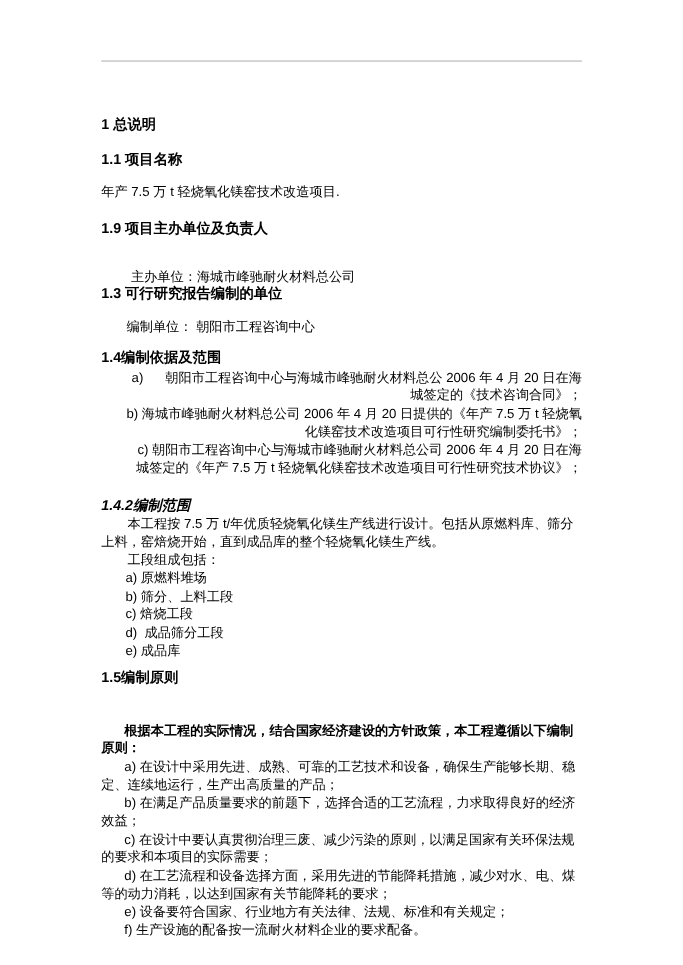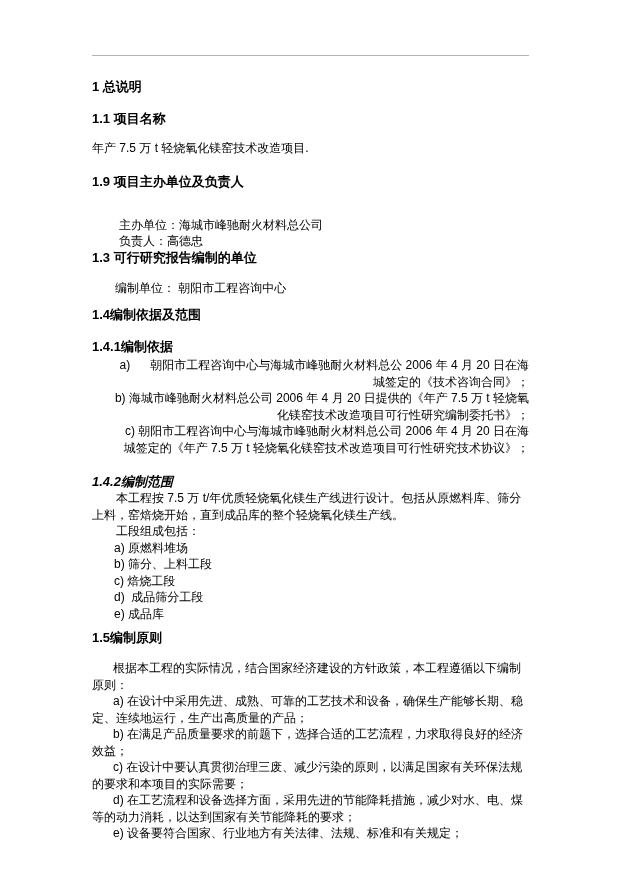--- a/index.html
+++ b/index.html
@@ -24,76 +24,75 @@
       line-height: 16.5px;
     }
     .txt { white-space: pre-wrap; }
     .hd {
       font-weight: bold;
       font-size: 13px;
       line-height: 16px;
       white-space: pre-wrap;
     }
     
-    .h-main      { margin-top: 79px; }
+    .h-main      { margin-top: 105px; }
     .h-1-1       { margin-top: 16px; }
     .p-name      { margin-top: 13px; }
     .h-1-2       { margin-top: 17px; }
     .p-sponsor   { margin-top: 27px; padding-left: 27px; }
     .p-leader    { padding-left: 27px; }
     .h-1-3       { }
     .p-compiler  { margin-top: 14px; padding-left: 23px; }
     .h-1-4       { margin-top: 11px; }
     .h-1-4-1     { margin-top: 16px; }
     .p-basis     { text-indent: 21px; text-align: right; }
     .p-basis-first { margin-top: 2px; }
     .h-1-4-2     { margin-top: 18px; font-style: italic; }
     .p-scope     { text-indent: 24px; }
     .p-listlabel { padding-left: 24px; }
     .p-stage     { padding-left: 22px; }
     .h-1-5       { margin-top: 8px; }
-    .p-princ-intro { margin-top: 14px; text-indent: 21px; }
+    .p-princ-intro { margin-top: 32px; text-indent: 21px; font-weight: bold; }
     .p-princ     { text-indent: 21px; }
   </style>
 </head>
 <body>
 
 <div class="header-rule"></div>
 
 <div class="page">
 
   <div class="hd h-main">1 总说明</div>
 
   <div class="hd h-1-1">1.1 项目名称</div>
   <div class="txt p-name">年产 7.5 万 t 轻烧氧化镁窑技术改造项目.</div>
 
   <div class="hd h-1-2">1.9 项目主办单位及负责人</div>
   <div class="txt p-sponsor">主办单位：海城市峰驰耐火材料总公司</div>
-  <div class="txt p-leader">负责人：高德忠</div>
 
   <div class="hd h-1-3">1.3 可行研究报告编制的单位</div>
   <div class="txt p-compiler">编制单位： 朝阳市工程咨询中心</div>
 
   <div class="hd h-1-4">1.4编制依据及范围</div>
 
-  <div class="hd h-1-4-1">1.4.1编制依据</div>
   <div class="txt p-basis p-basis-first">a)      朝阳市工程咨询中心与海城市峰驰耐火材料总公 2006 年 4 月 20 日在海城签定的《技术咨询合同》；</div>
   <div class="txt p-basis">b) 海城市峰驰耐火材料总公司 2006 年 4 月 20 日提供的《年产 7.5 万 t 轻烧氧化镁窑技术改造项目可行性研究编制委托书》；</div>
   <div class="txt p-basis">c) 朝阳市工程咨询中心与海城市峰驰耐火材料总公司 2006 年 4 月 20 日在海城签定的《年产 7.5 万 t 轻烧氧化镁窑技术改造项目可行性研究技术协议》；</div>
 
   <div class="hd h-1-4-2">1.4.2编制范围</div>
   <div class="txt p-scope">本工程按 7.5 万 t/年优质轻烧氧化镁生产线进行设计。包括从原燃料库、筛分上料，窑焙烧开始，直到成品库的整个轻烧氧化镁生产线。</div>
   <div class="txt p-listlabel">工段组成包括：</div>
   <div class="txt p-stage">a) 原燃料堆场</div>
   <div class="txt p-stage">b) 筛分、上料工段</div>
   <div class="txt p-stage">c) 焙烧工段</div>
   <div class="txt p-stage">d)  成品筛分工段</div>
   <div class="txt p-stage">e) 成品库</div>
 
   <div class="hd h-1-5">1.5编制原则</div>
   <div class="txt p-princ-intro">根据本工程的实际情况，结合国家经济建设的方针政策，本工程遵循以下编制原则：</div>
   <div class="txt p-princ">a) 在设计中采用先进、成熟、可靠的工艺技术和设备，确保生产能够长期、稳定、连续地运行，生产出高质量的产品；</div>
   <div class="txt p-princ">b) 在满足产品质量要求的前题下，选择合适的工艺流程，力求取得良好的经济效益；</div>
   <div class="txt p-princ">c) 在设计中要认真贯彻治理三废、减少污染的原则，以满足国家有关环保法规的要求和本项目的实际需要；</div>
   <div class="txt p-princ">d) 在工艺流程和设备选择方面，采用先进的节能降耗措施，减少对水、电、煤等的动力消耗，以达到国家有关节能降耗的要求；</div>
   <div class="txt p-princ">e) 设备要符合国家、行业地方有关法律、法规、标准和有关规定；</div>
+  <div class="txt p-princ">f) 生产设施的配备按一流耐火材料企业的要求配备。</div>
 
 </div>
 
 </body></html>

